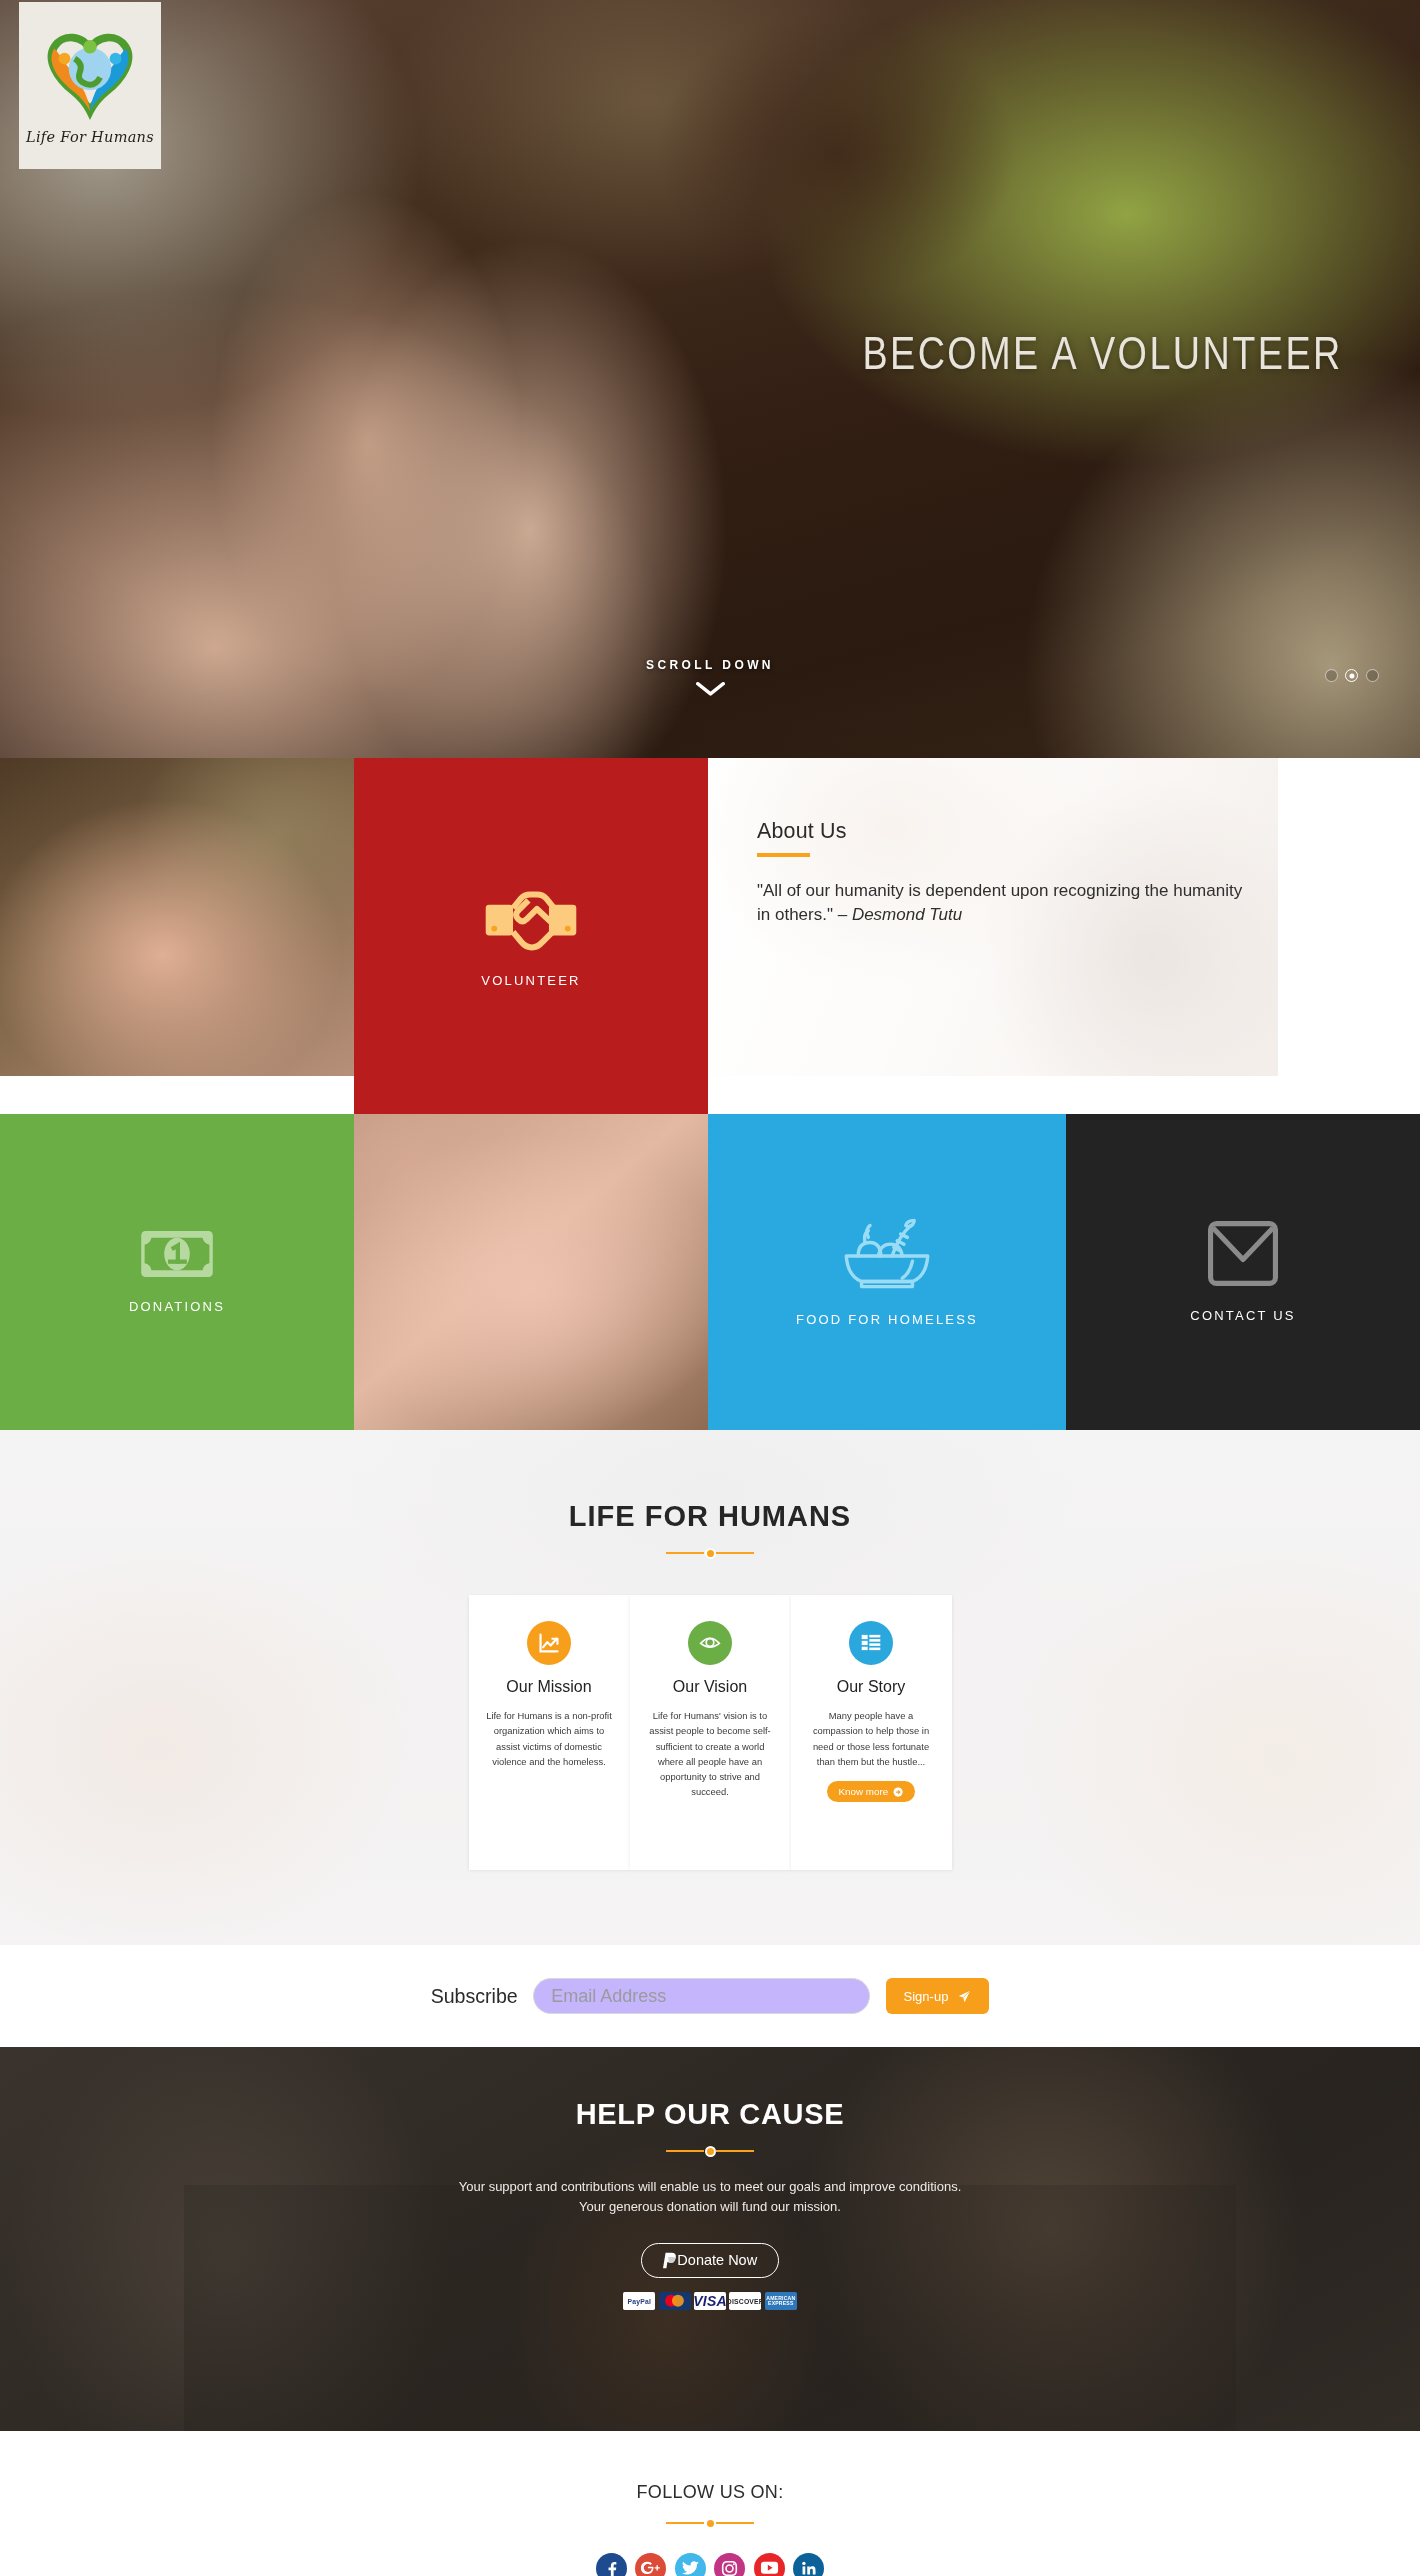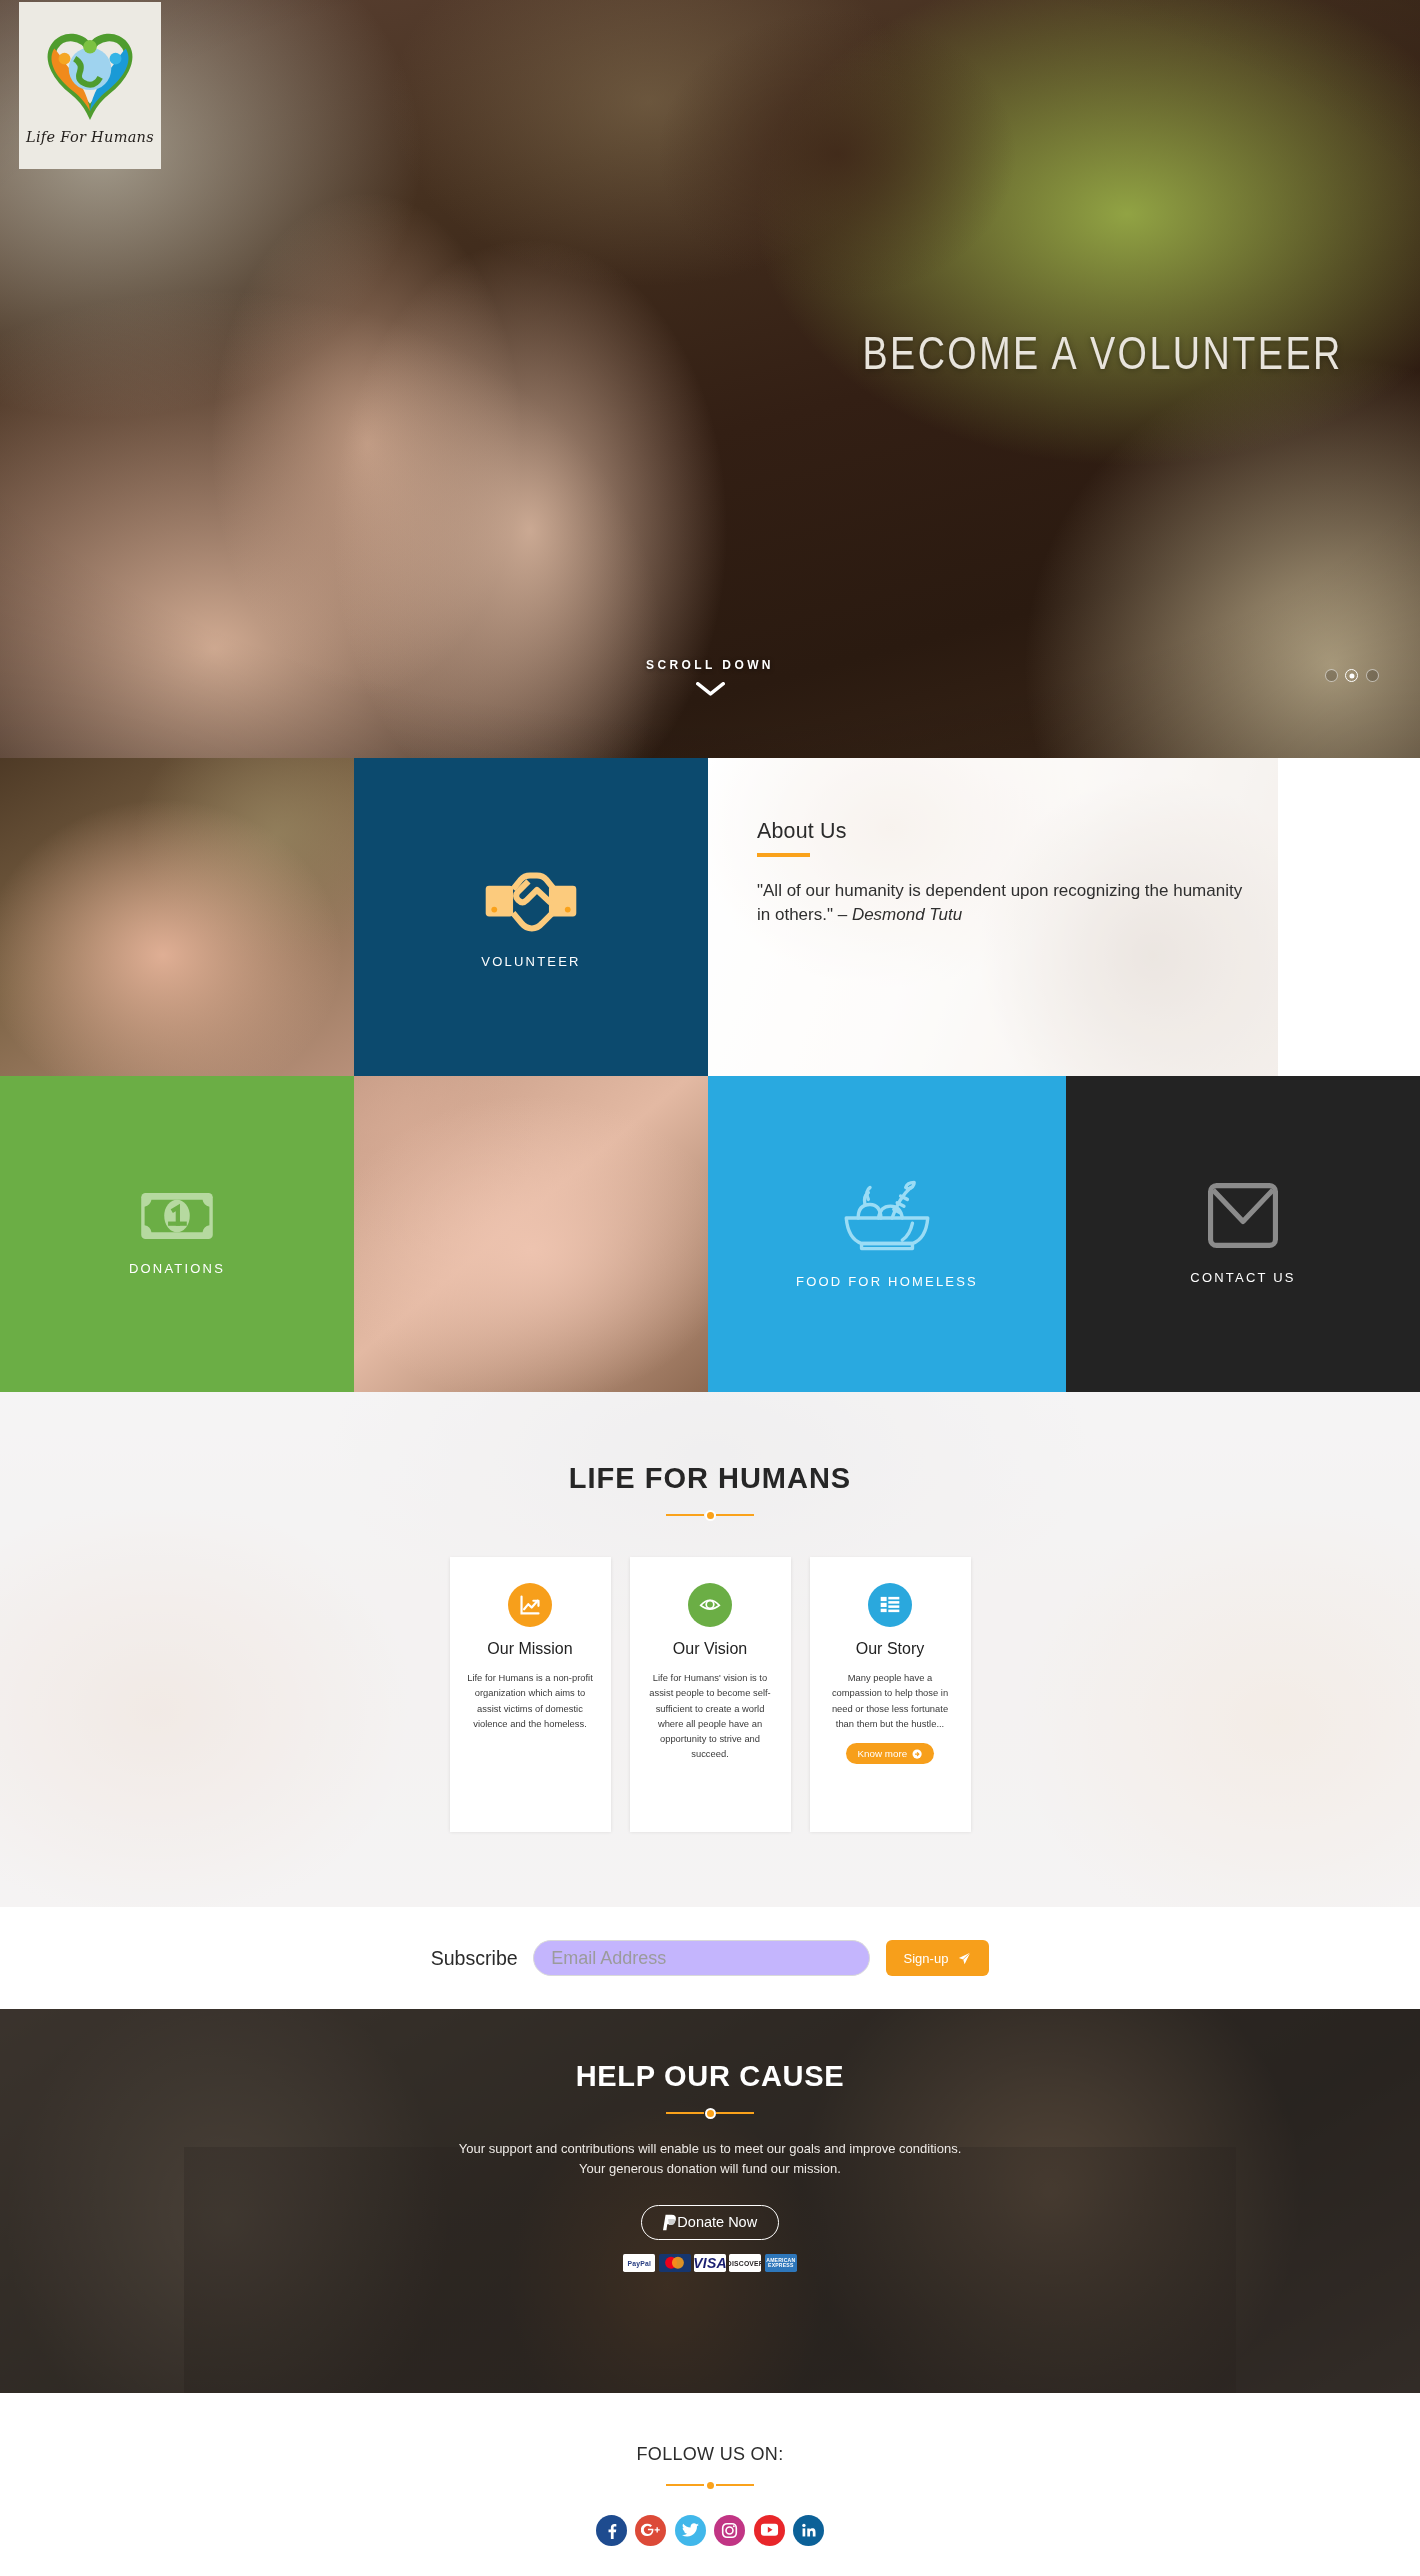--- a/index.html
+++ b/index.html
@@ -82,21 +82,21 @@
   .tiles { width:1420px; }
   .tile-row { display:flex; width:1420px; }
   .tile { position:relative; overflow:hidden; }
   .tile-inner {
     position:absolute; inset:0; display:flex; flex-direction:column;
     align-items:center; justify-content:center; gap:22px;
   }
   .tile-label {
     font-size:13px; letter-spacing:2.2px; color:#fff; text-transform:uppercase;
   }
-  .t-volunteer { width:354px; height:318px; background:#0c4a6e; }
+  .t-volunteer { width:354px; height:356px; background:#b91c1c; }
   .t-photo-a {
     width:354px; height:318px;
     background:
       radial-gradient(ellipse 256px 222px at 46% 62%, rgba(228,178,152,.95), rgba(228,178,152,0) 70%),
       radial-gradient(ellipse 196px 171px at 78% 24%, rgba(150,132,96,.8), rgba(150,132,96,0) 72%),
       linear-gradient(150deg,#4e3a26,#7d6446 45%,#b8907a 100%);
   }
   .t-about {
     width:570px; height:318px; background:#fdfdfd; position:relative; overflow:hidden;
   }
@@ -141,21 +141,21 @@
     text-align:center; padding-top:70px; font-size:29px; font-weight:700;
     letter-spacing:1px; color:#262626;
   }
   .divider { display:flex; align-items:center; justify-content:center; gap:0; margin-top:14.5px; }
   .divider .bar { width:38px; height:2.6px; background:#FAA21B; }
   .divider .knob {
     width:11px; height:11px; border-radius:50%; background:#FAA21B;
     border:2.6px solid #ffffff; margin:0 0.9px;
   }
 
-  .cards { display:flex; justify-content:center; gap:19px; margin-top:36px; }
+  .cards { display:flex; justify-content:center; margin-top:36px; }
   .card {
     width:161px; height:275px; background:#fff; padding:26px 15.4px 0;
     box-shadow:0 0.9px 3.4px rgba(0,0,0,.10); text-align:center;
   }
   .card-w { width:161px; }
   .card-icon {
     width:44px; height:44px; border-radius:50%; margin:0 auto;
     display:flex; align-items:center; justify-content:center;
   }
   .ic-orange { background:#F79F1B; }

